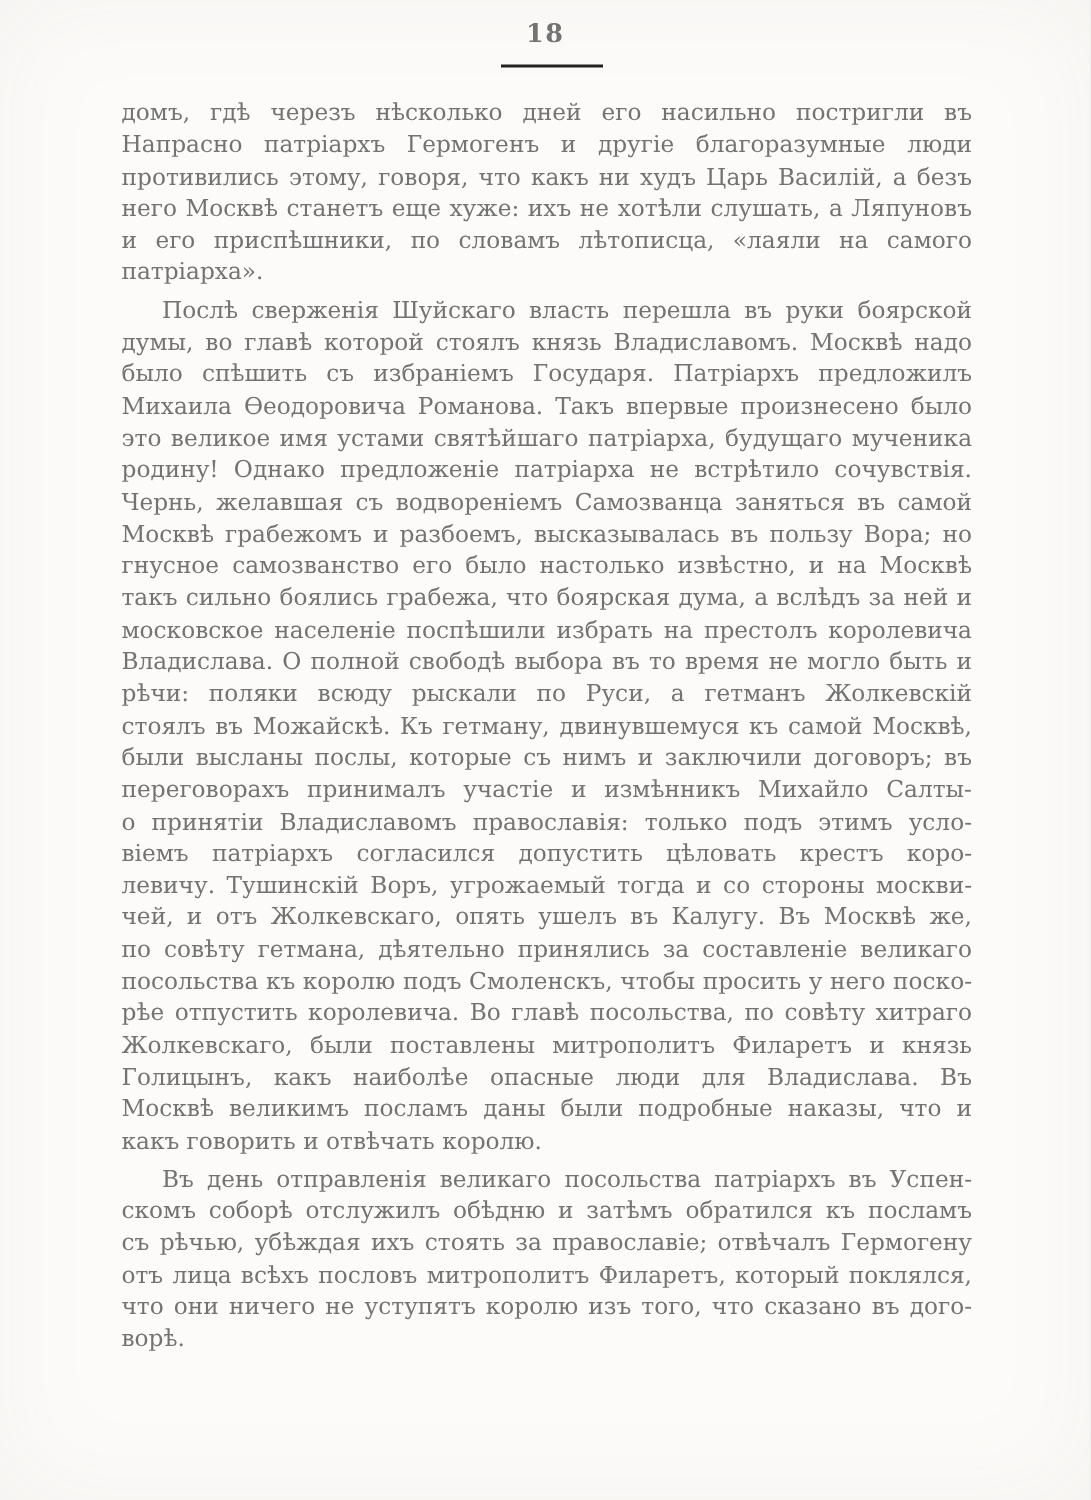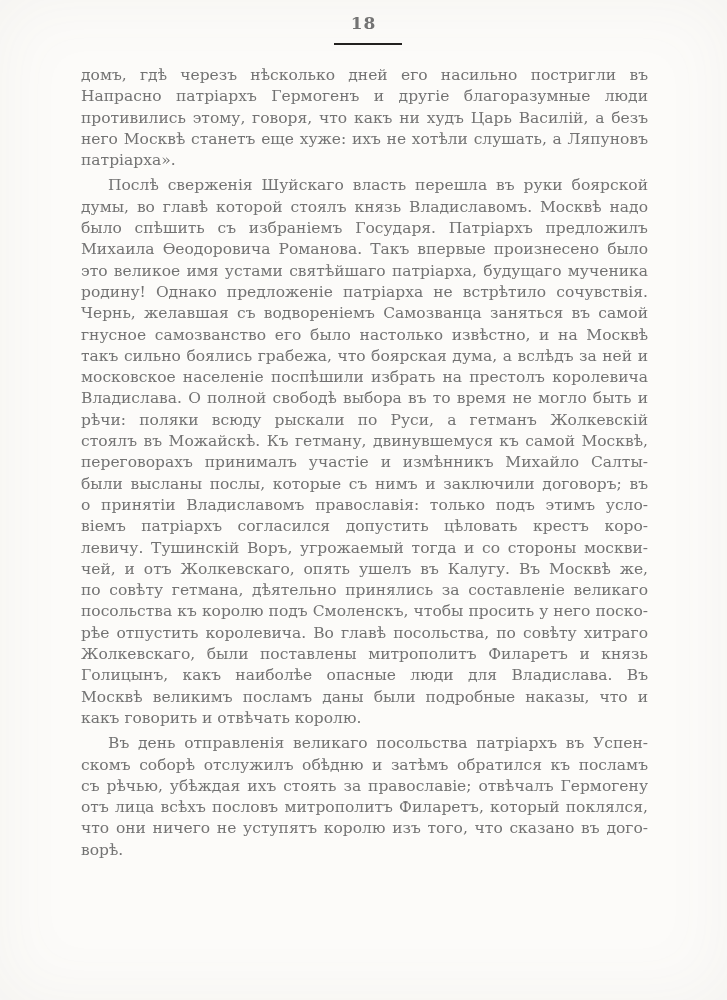--- a/index.html
+++ b/index.html
@@ -64,38 +64,40 @@
 
 <div class="page">
   <div class="pagenum">18</div>
   <div class="header-rule"></div>
   <div class="body-text">
       <div class="paragraph">
         <div class="line">домъ, гдѣ черезъ нѣсколько дней его насильно постригли въ монахи.</div>
         <div class="line">Напрасно патріархъ Гермогенъ и другіе благоразумные люди</div>
         <div class="line">противились этому, говоря, что какъ ни худъ Царь Василій, а безъ</div>
         <div class="line">него Москвѣ станетъ еще хуже: ихъ не хотѣли слушать, а Ляпуновъ</div>
+        <div class="line">и его приспѣшники, по словамъ лѣтописца, «лаяли на самого</div>
         <div class="line last">патріарха».</div>
       </div>
       <div class="paragraph">
         <div class="line indent">Послѣ сверженія Шуйскаго власть перешла въ руки боярской</div>
         <div class="line">думы, во главѣ которой стоялъ князь Владиславомъ. Москвѣ надо</div>
         <div class="line">было спѣшить съ избраніемъ Государя. Патріархъ предложилъ</div>
         <div class="line">Михаила Ѳеодоровича Романова. Такъ впервые произнесено было</div>
         <div class="line">это великое имя устами святѣйшаго патріарха, будущаго мученика за</div>
         <div class="line">родину! Однако предложеніе патріарха не встрѣтило сочувствія.</div>
         <div class="line">Чернь, желавшая съ водвореніемъ Самозванца заняться въ самой</div>
+        <div class="line">Москвѣ грабежомъ и разбоемъ, высказывалась въ пользу Вора; но</div>
         <div class="line">гнусное самозванство его было настолько извѣстно, и на Москвѣ</div>
         <div class="line">такъ сильно боялись грабежа, что боярская дума, а вслѣдъ за ней и</div>
         <div class="line">московское населеніе поспѣшили избрать на престолъ королевича</div>
         <div class="line">Владислава. О полной свободѣ выбора въ то время не могло быть и</div>
         <div class="line">рѣчи: поляки всюду рыскали по Руси, а гетманъ Жолкевскій</div>
         <div class="line">стоялъ въ Можайскѣ. Къ гетману, двинувшемуся къ самой Москвѣ,</div>
+        <div class="line">были высланы послы, которые съ нимъ и заключили договоръ; въ</div>
         <div class="line">переговорахъ принималъ участіе и измѣнникъ Михайло Салты-</div>
-        <div class="line">были высланы послы, которые съ нимъ и заключили договоръ; въ</div>
         <div class="line">о принятіи Владиславомъ православія: только подъ этимъ усло-</div>
         <div class="line">віемъ патріархъ согласился допустить цѣловать крестъ коро-</div>
         <div class="line">левичу. Тушинскій Воръ, угрожаемый тогда и со стороны москви-</div>
         <div class="line">чей, и отъ Жолкевскаго, опять ушелъ въ Калугу. Въ Москвѣ же,</div>
         <div class="line">по совѣту гетмана, дѣятельно принялись за составленіе великаго</div>
         <div class="line">посольства къ королю подъ Смоленскъ, чтобы просить у него поско-</div>
         <div class="line">рѣе отпустить королевича. Во главѣ посольства, по совѣту хитраго</div>
         <div class="line">Жолкевскаго, были поставлены митрополитъ Филаретъ и князь</div>
         <div class="line">Голицынъ, какъ наиболѣе опасные люди для Владислава. Въ</div>
         <div class="line">Москвѣ великимъ посламъ даны были подробные наказы, что и</div>

